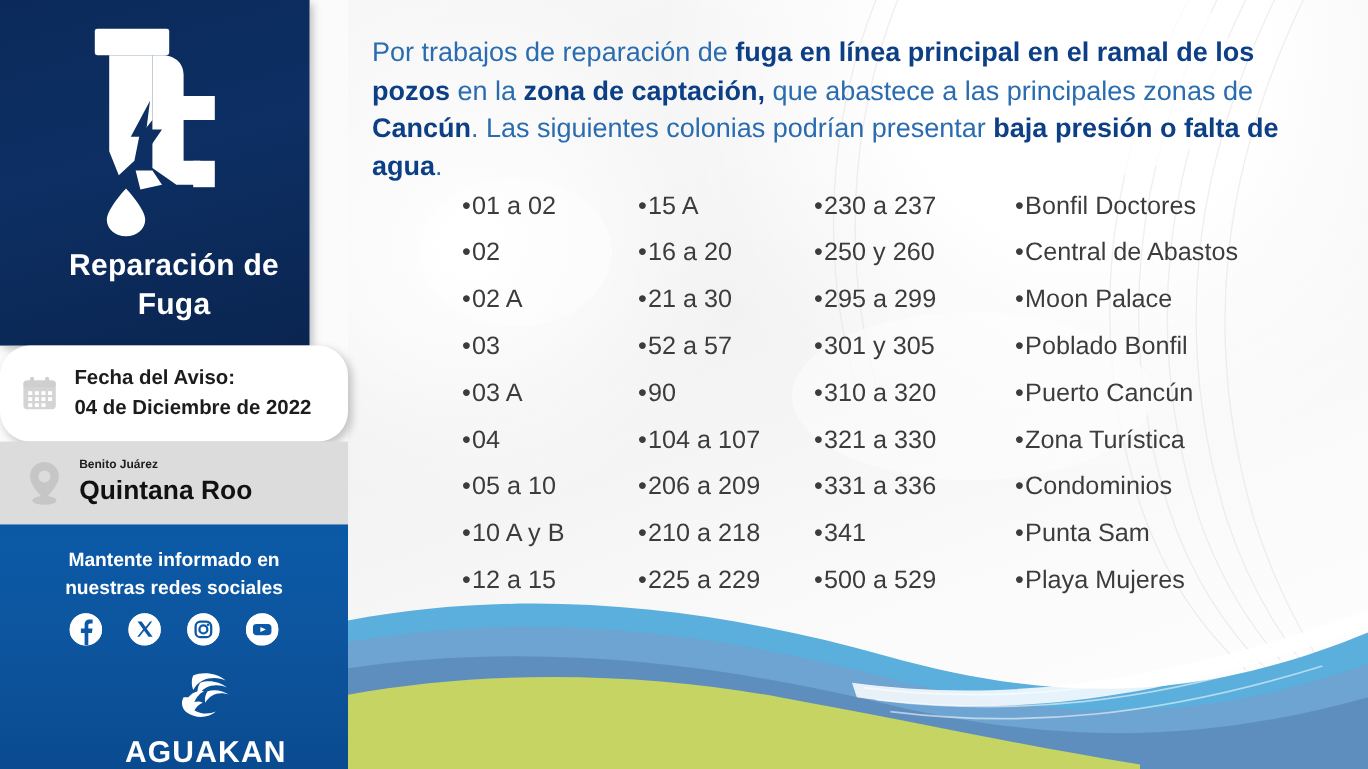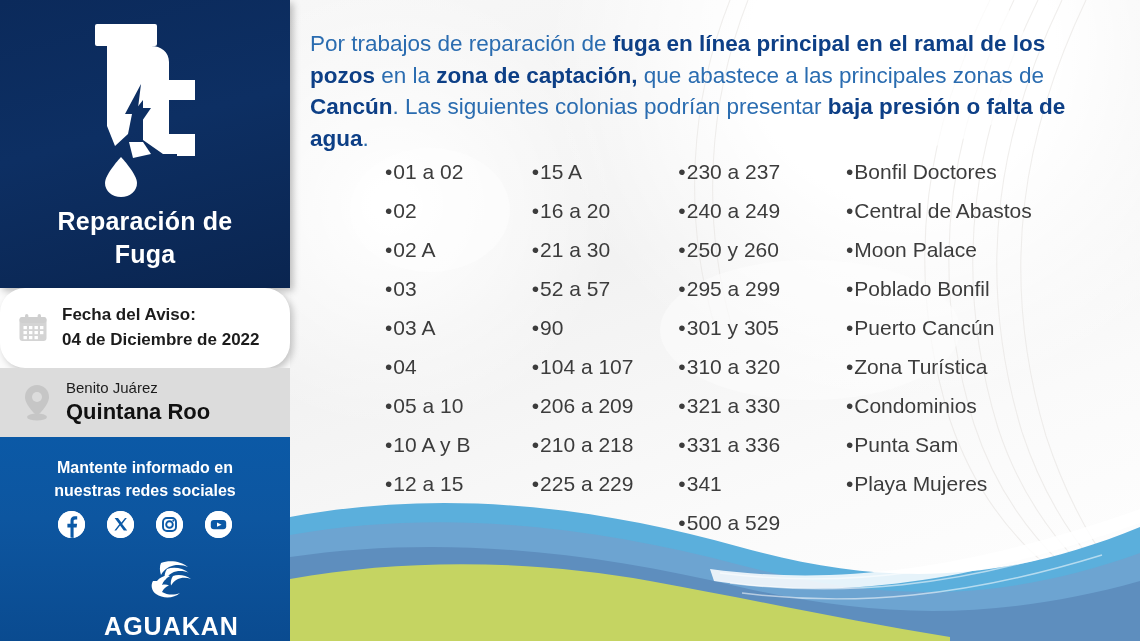--- a/index.html
+++ b/index.html
@@ -27,21 +27,21 @@
   .swirls{position:absolute;left:290px;top:0;width:850px;height:641px;opacity:.55;}
 
   
   .waves{position:absolute;left:290px;bottom:0;width:850px;height:180px;}
 
   
   .sidebar{
     position:absolute;left:0;top:0;width:290px;height:641px;
   }
   .sb-top{
-    position:absolute;left:0;top:0;width:290px;height:288px;
+    position:absolute;left:0;top:0;width:258px;height:288px;
     background:linear-gradient(165deg,#0b2a5b 0%,#0d2f63 45%,#0a2550 100%);
     box-shadow:3px 3px 7px rgba(0,0,0,.25);
   }
   .pipe-icon{position:absolute;left:50%;top:22px;transform:translateX(-50%);}
   .sb-title{
     position:absolute;left:0;top:205px;width:290px;
     text-align:center;color:#ffffff;
     font-size:25px;font-weight:bold;line-height:1.32;
     letter-spacing:.2px;
   }
@@ -54,21 +54,21 @@
   }
   .sb-date .cal{margin-left:18px;margin-right:14px;flex:0 0 auto;}
   .sb-date .txt{color:#1c1c1c;font-size:17px;font-weight:bold;line-height:1.45;}
 
   .sb-loc{
     position:absolute;left:0;top:368px;width:290px;height:69px;
     background:#dcdcdc;
     display:flex;align-items:center;
   }
   .sb-loc .pin{margin-left:22px;margin-right:14px;flex:0 0 auto;}
-  .sb-loc .l1{color:#1c1c1c;font-size:15px;font-weight:normal;line-height:1.2;}
+  .sb-loc .l1{color:#1c1c1c;font-size:10px;font-weight:bold;line-height:1.2;}
   .sb-loc .l2{color:#111111;font-size:22px;font-weight:bold;line-height:1.25;margin-top:1px;}
 
   .sb-bottom{
     position:absolute;left:0;top:437px;width:290px;height:204px;
     background:linear-gradient(180deg,#0b59a6 0%,#0d56a0 40%,#0a4b90 100%);
   }
   .sb-social-text{
     position:absolute;left:0;top:19px;width:290px;text-align:center;
     color:#ffffff;font-size:16px;font-weight:bold;line-height:1.45;
   }
@@ -287,21 +287,20 @@
         <div class="li"><span class="bullet">•</span><span>21 a 30</span></div>
         <div class="li"><span class="bullet">•</span><span>52 a 57</span></div>
         <div class="li"><span class="bullet">•</span><span>90</span></div>
         <div class="li"><span class="bullet">•</span><span>104 a 107</span></div>
         <div class="li"><span class="bullet">•</span><span>206 a 209</span></div>
         <div class="li"><span class="bullet">•</span><span>210 a 218</span></div>
         <div class="li"><span class="bullet">•</span><span>225 a 229</span></div>
       </div>
     <div class="col col-3">
         <div class="li"><span class="bullet">•</span><span>230 a 237</span></div>
-        <div class="li"><span class="bullet">•</span><span>240 a 249</span></div>
         <div class="li"><span class="bullet">•</span><span>250 y 260</span></div>
         <div class="li"><span class="bullet">•</span><span>295 a 299</span></div>
         <div class="li"><span class="bullet">•</span><span>301 y 305</span></div>
         <div class="li"><span class="bullet">•</span><span>310 a 320</span></div>
         <div class="li"><span class="bullet">•</span><span>321 a 330</span></div>
         <div class="li"><span class="bullet">•</span><span>331 a 336</span></div>
         <div class="li"><span class="bullet">•</span><span>341</span></div>
         <div class="li"><span class="bullet">•</span><span>500 a 529</span></div>
       </div>
     <div class="col col-4">

